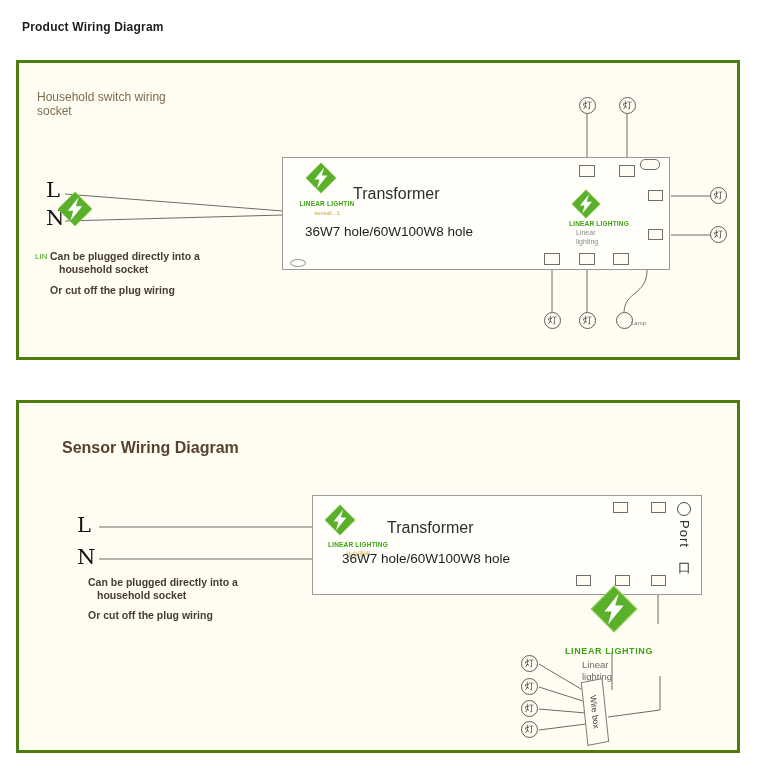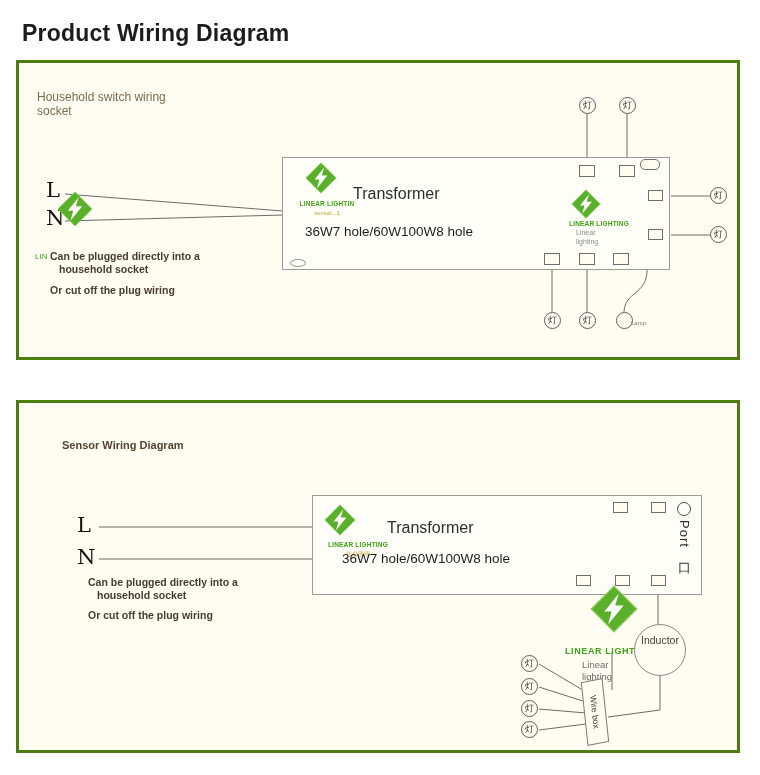--- a/index.html
+++ b/index.html
@@ -1,28 +1,28 @@
 <!DOCTYPE html>
 <html><head>
 <meta charset="utf-8">
 <style>
   html,body{margin:0;padding:0;}
   body{
     width:760px;height:775px;background:#ffffff;position:relative;overflow:hidden;
     font-family:"Liberation Sans",sans-serif;color:#222;
   }
   .abs{position:absolute;}
-  .page-title{left:22px;top:20px;font-size:23px;font-weight:bold;color:#1c1c1c;letter-spacing:.2px;}
+  .page-title{left:22px;top:20px;font-size:12px;font-weight:bold;color:#1c1c1c;letter-spacing:.2px;}
   .panel{position:absolute;left:16px;width:724px;border:3px solid #4d7c0f;background:#fffdf2;box-sizing:border-box;}
   #panel1{top:60px;height:300px;}
   #panel2{top:400px;height:353px;}
   .wires{position:absolute;left:0;top:0;pointer-events:none;}
   .wires path,.wires line{stroke:#6b6b6b;stroke-width:1;fill:none;}
   .heading{font-size:12px;color:#7d6b4f;line-height:14px;}
-  .heading2{font-size:11px;color:#55432f;font-weight:600;}
+  .heading2{font-size:16px;color:#55432f;font-weight:600;}
   .ln{font-family:"DejaVu Serif","Liberation Serif",serif;font-size:21px;color:#101010;line-height:21px;}
   .note{font-size:10.5px;color:#473c2d;font-weight:600;white-space:nowrap;}
   .tbox{border:1px solid #9a9a9a;background:#fffef9;box-sizing:border-box;}
   .brand{color:#3fa317;font-weight:bold;font-size:6.5px;white-space:nowrap;letter-spacing:.2px;}
   .brand-sub{color:#c8a83c;font-size:6px;white-space:nowrap;}
   .brand-sub2{color:#8a8a8a;font-size:7px;line-height:8px;white-space:nowrap;}
   .tf-title{font-size:16px;color:#2d2d2d;}
   .tf-spec{font-size:13.5px;color:#1d1d1d;white-space:nowrap;}
   .term{position:absolute;border:1px solid #6f6f6f;background:#fffdf2;box-sizing:border-box;}
   .lamp{position:absolute;width:17px;height:17px;border:1px solid #5c5c5c;border-radius:50%;
@@ -169,23 +169,20 @@
   <div class="term" style="left:632px;top:172px;width:15px;height:11px;"></div>
 
   <svg class="logo" style="left:571px;top:182px;" width="48" height="48" viewBox="0 0 40 40">
     <polygon points="20,1 39,20 20,39 1,20" fill="#5ab02a" stroke="#8fd05e" stroke-width="1"></polygon>
     <path d="M24 7 L12 22 L18 22 L15 33 L28 17 L21 17 Z" fill="#ffffff"></path>
   </svg>
   <div class="abs mod-brand" style="left:530px;top:243px;width:120px;text-align:center;">LINEAR LIGHTING</div>
   <div class="abs mod-sub" style="left:563px;top:256px;">Linear</div>
   <div class="abs mod-sub" style="left:563px;top:268px;">lighting</div>
 
-  <div class="abs inductor" style="left:615px;top:221px;">
-    <span>Inductor</span>
-  </div>
 
   <div class="abs wirebox" style="left:565px;top:277px;">
     <span>Wire box</span>
   </div>
 
   <div class="lamp" style="left:502px;top:252px;">灯</div>
   <div class="lamp" style="left:502px;top:275px;">灯</div>
   <div class="lamp" style="left:502px;top:297px;">灯</div>
   <div class="lamp" style="left:502px;top:318px;">灯</div>
 </div>

